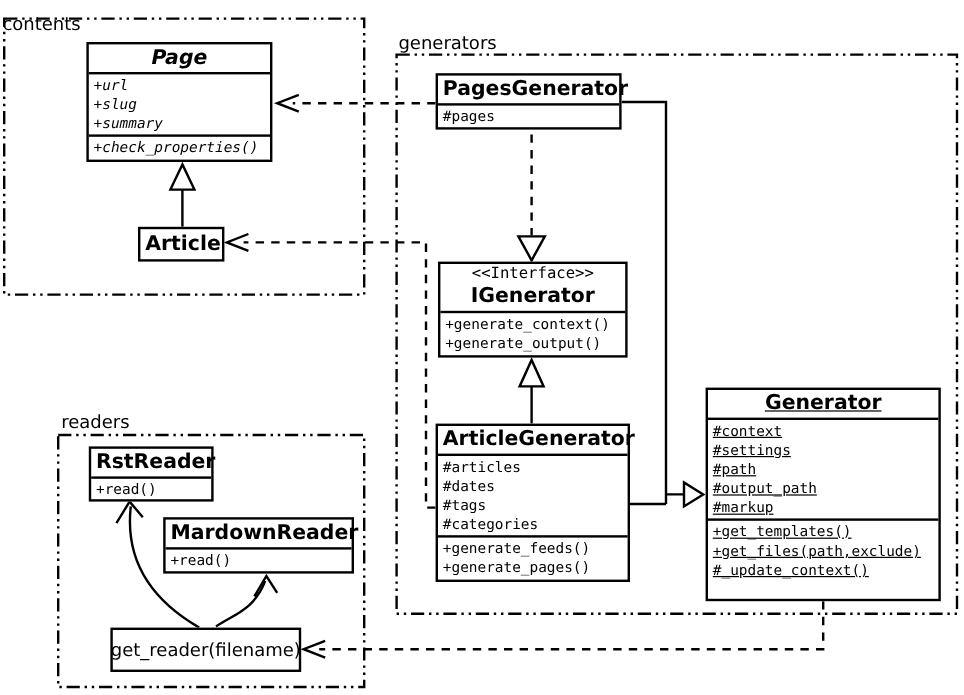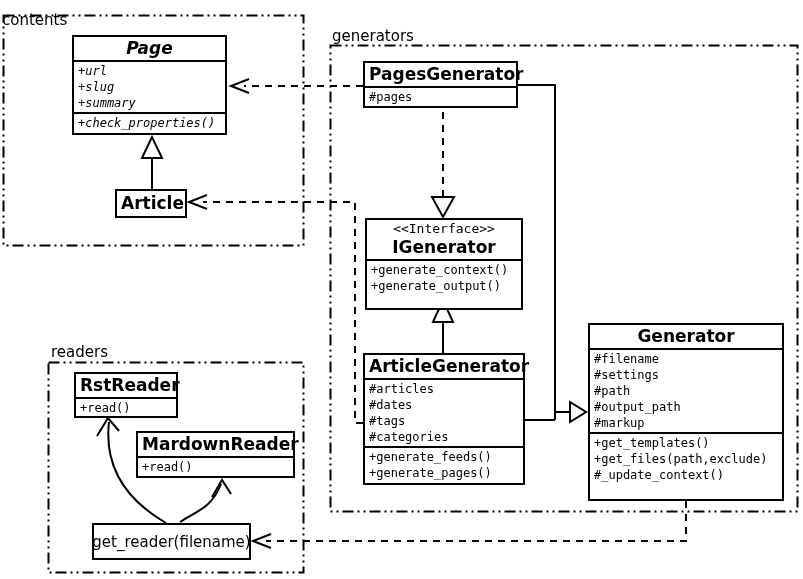--- a/index.html
+++ b/index.html
@@ -85,35 +85,35 @@
 
   <div class="uml-class" style="left:115px;top:189px;width:72px;height:29px;">
     <div class="uml-title" style="line-height:23px;text-align:center;">Article</div>
   </div>
 
   <div class="uml-class" style="left:363px;top:61px;width:155px;height:47px;">
     <div class="uml-title">PagesGenerator</div>
     <div class="uml-sec"><div>#pages</div></div>
   </div>
 
-  <div class="uml-class" style="left:365px;top:218px;width:158px;height:92px;">
+  <div class="uml-class" style="left:365px;top:218px;width:158px;height:80px;">
     <div class="uml-stereo">&lt;&lt;Interface&gt;&gt;</div>
     <div class="uml-title" style="padding-top:0;">IGenerator</div>
     <div class="uml-sec"><div>+generate_context()</div><div>+generate_output()</div></div>
   </div>
 
   <div class="uml-class" style="left:363px;top:353px;width:162px;height:132px;">
     <div class="uml-title">ArticleGenerator</div>
     <div class="uml-sec"><div>#articles</div><div>#dates</div><div>#tags</div><div>#categories</div></div>
     <div class="uml-sec"><div>+generate_feeds()</div><div>+generate_pages()</div></div>
   </div>
 
-  <div class="uml-class" style="left:588px;top:323px;width:196px;height:178px;">
+  <div class="uml-class" style="left:588px;top:323px;width:196px;height:178px;text-decoration:underline;">
     <div class="uml-title">Generator</div>
-    <div class="uml-sec"><div>#filename</div><div>#settings</div><div>#path</div><div>#output_path</div><div>#markup</div></div>
+    <div class="uml-sec"><div>#context</div><div>#settings</div><div>#path</div><div>#output_path</div><div>#markup</div></div>
     <div class="uml-sec"><div>+get_templates()</div><div>+get_files(path,exclude)</div><div>#_update_context()</div></div>
   </div>
 
   <div class="uml-class" style="left:74px;top:372px;width:104px;height:46px;">
     <div class="uml-title">RstReader</div>
     <div class="uml-sec"><div>+read()</div></div>
   </div>
 
   <div class="uml-class" style="left:136px;top:431px;width:159px;height:47px;">
     <div class="uml-title">MardownReader</div>

